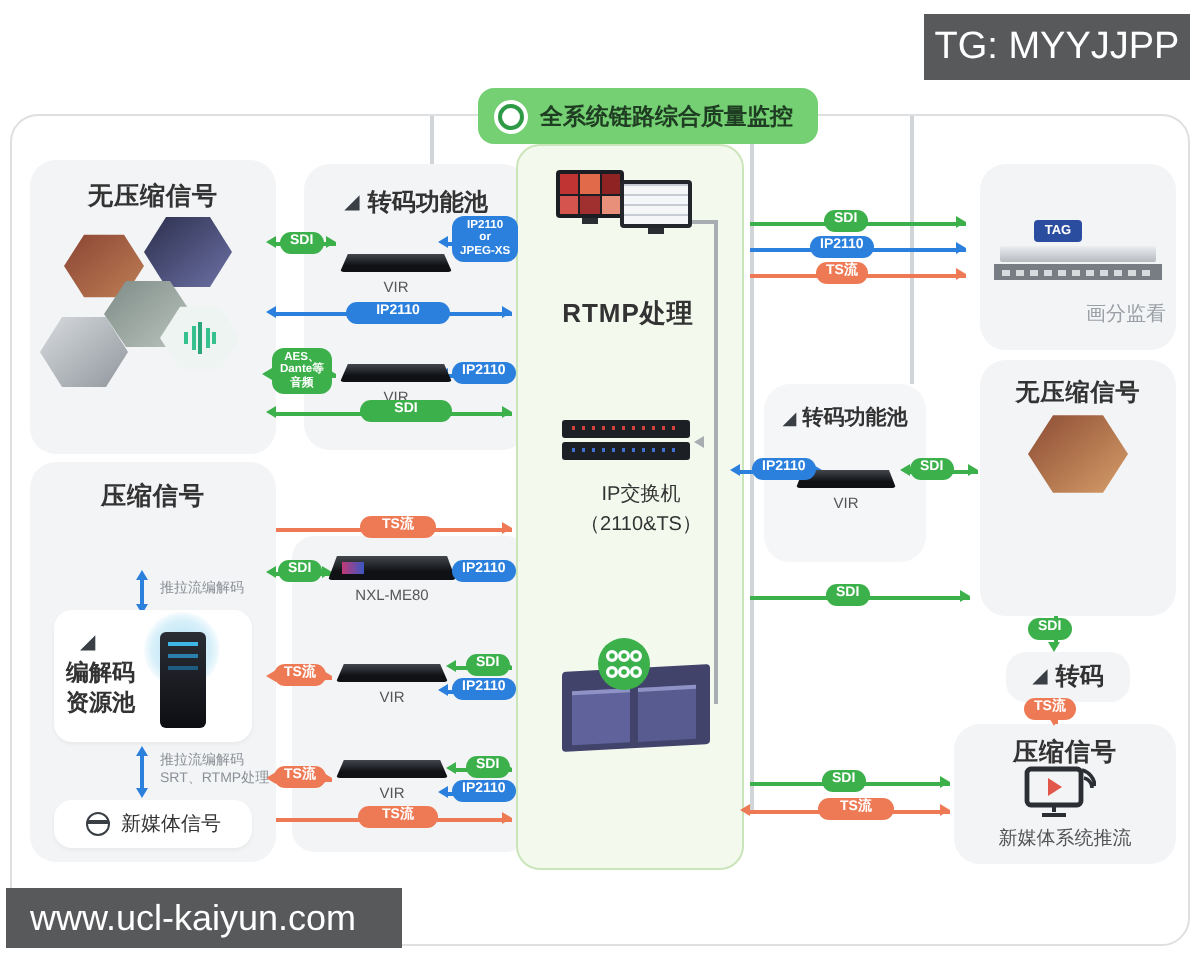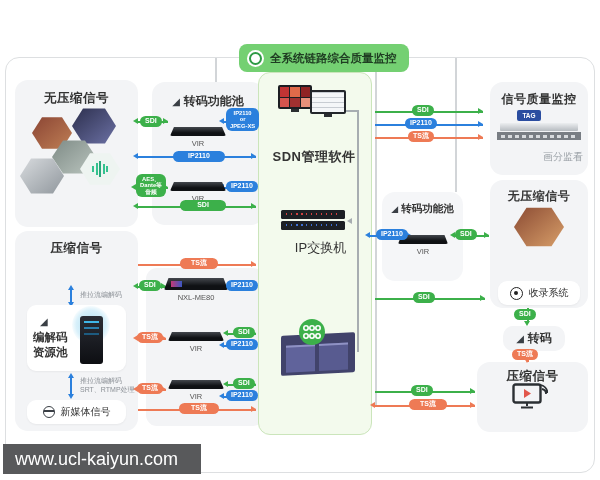--- a/index.html
+++ b/index.html
@@ -36,20 +36,23 @@
   .tagchip{position:absolute;background:#2b4da0;color:#fff;font-size:6.5px;font-weight:700;
            border-radius:2px;text-align:center;line-height:11px;z-index:6}
 </style>
 </head>
 <body>
 
 <div id="stage">
 
   <div class="abs" style="left:5px;top:57px;width:588px;height:414px;border:1px solid #dddfe1;border-radius:14px;z-index:0"></div>
 
+  <div class="abs" style="left:462px;top:7px;width:133px;height:33px;background:#58595b;display:flex;align-items:center;justify-content:center;z-index:9">
+    <span style="color:#fff;font-size:19px">TG: MYYJJPP</span>
+  </div>
 
   <div class="abs" style="left:3px;top:444px;width:186px;height:30px;background:#58595b;display:flex;align-items:center;z-index:9;padding-left:12px">
     <span style="color:#fff;font-size:18px">www.ucl-kaiyun.com</span>
   </div>
 
   <div class="abs" style="left:239px;top:44px;width:170px;height:28px;background:#74d072;border-radius:8px;display:flex;align-items:center;gap:6px;padding-left:8px;z-index:8;box-sizing:border-box">
     <span style="width:17px;height:17px;background:#fff;border-radius:50%;display:inline-flex;align-items:center;justify-content:center">
       <span style="width:9px;height:9px;border:2px solid #2e9a45;border-radius:50%;display:inline-block"></span>
     </span>
     <span style="font-size:11.5px;font-weight:700;color:#1f3d22">全系统链路综合质量监控</span>
@@ -136,35 +139,36 @@
       <span style="background:#8f2323"></span>
     <span style="background:#d5544e"></span>
       <span style="background:#a03030"></span>
       <span style="background:#e8907a"></span>
   </div>
   <div class="abs" style="left:291px;top:109px;width:8px;height:3px;background:#2a2d31;z-index:5"></div>
   <div class="abs" style="left:310px;top:90px;width:36px;height:24px;background:#23262b;border-radius:2px;z-index:6;padding:2px;box-sizing:border-box">
     <div style="width:100%;height:100%;background:#f4f6f8;background-image:repeating-linear-gradient(180deg,#c7ccd2 0 1px,transparent 1px 5px)"></div>
   </div>
   <div class="abs" style="left:324px;top:114px;width:8px;height:3px;background:#2a2d31;z-index:5"></div>
-  <div class="ttl" style="left:258px;top:148px;width:112px;font-size:13px">SDN管理软件</div>
+  <div class="ttl" style="left:258px;top:148px;width:112px;font-size:13px">RTMP处理</div>
 
   <div class="hl bg-steel" style="left:344px;top:110px;width:14px"></div>
   <div class="vl bg-steel" style="left:357px;top:110px;height:242px"></div>
   <span class="ar ar-l csteel" style="left:347px;top:218px"></span>
   <span class="ar ar-l csteel" style="left:347px;top:348px"></span>
 
   <div class="abs" style="left:281px;top:210px;width:64px;height:9px;background:#1c1f24;border-radius:1.5px;z-index:5">
     <div style="margin:2.5px 5px 0;height:2px;background-image:repeating-linear-gradient(90deg,#d24040 0 1.5px,transparent 1.5px 5px)"></div>
   </div>
   <div class="abs" style="left:281px;top:221px;width:64px;height:9px;background:#1c1f24;border-radius:1.5px;z-index:5">
     <div style="margin:2.5px 5px 0;height:2px;background-image:repeating-linear-gradient(90deg,#3f6fd2 0 1.5px,transparent 1.5px 5px)"></div>
   </div>
-  <div class="abs" style="left:258px;top:241px;width:125px;text-align:center;font-size:13px;line-height:14.5px;z-index:4">
+  <div class="abs" style="left:258px;top:241px;width:125px;text-align:center;font-size:10px;line-height:14.5px;z-index:4">
     <div>IP交换机</div>
+    <div>（2110&amp;TS）</div>
   </div>
 
   <div class="abs" style="left:281px;top:334px;width:74px;height:40px;background:#41436b;border-radius:2px;transform:skewY(-3deg);z-index:5">
     <div style="position:absolute;left:5px;top:10px;width:29px;height:25px;background:#60639b;border-top:2px solid #8f92c4"></div>
     <div style="position:absolute;left:38px;top:10px;width:29px;height:25px;background:#585b90;border-top:2px solid #8f92c4"></div>
   </div>
   <svg class="abs" style="left:298px;top:318px;z-index:6" width="28" height="28" viewBox="0 0 28 28">
     <circle cx="14" cy="14" r="13" fill="#3cb04a"></circle>
     <g fill="none" stroke="#fff" stroke-width="1.6">
       <circle cx="8" cy="10" r="2.2"></circle>
@@ -178,37 +182,30 @@
 
   <div class="bx" style="left:382px;top:192px;width:81px;height:89px;background:#f5f6f8"></div>
   <div class="abs" style="left:382px;top:202px;width:81px;display:flex;align-items:center;justify-content:center;gap:3px;z-index:4">
     <span class="tri-ic" style="font-size:9px">◢</span>
     <span style="font-weight:700;font-size:10.5px">转码功能池</span>
   </div>
   <div class="dev" style="left:398px;top:235px;width:50px;height:9px"></div>
   <div class="dlb" style="left:398px;top:247px;width:50px">VIR</div>
 
   <div class="bx" style="left:490px;top:82px;width:98px;height:93px"></div>
-  <div class="ttl" style="left:490px;top:91px;width:98px;font-size:12px">信号质量监控</div>
   <div class="tagchip" style="left:517px;top:110px;width:24px;height:11px">TAG</div>
   <div class="abs" style="left:500px;top:123px;width:78px;height:8px;background:linear-gradient(180deg,#eceef0,#b6bbc0);border-radius:1px;z-index:5"></div>
   <div class="abs" style="left:497px;top:132px;width:84px;height:8px;background:#787d83;z-index:5">
     <div style="margin:2.5px 4px 0;height:3px;background-image:repeating-linear-gradient(90deg,#d8dbde 0 4px,transparent 4px 7px)"></div>
   </div>
   <div class="cap" style="left:514px;top:150px;width:98px">画分监看</div>
 
   <div class="bx" style="left:490px;top:180px;width:98px;height:128px"></div>
   <div class="ttl" style="left:490px;top:188px;width:98px;font-size:12px">无压缩信号</div>
   <div class="hex" style="left:514px;top:206px;width:50px;height:42px;background:linear-gradient(140deg,#8a4a33,#d9a06a)"></div>
-  <div class="wb" style="left:498px;top:281px;width:82px;height:24px">
-    <span style="width:11px;height:11px;border:1.8px solid #222;border-radius:50%;display:inline-flex;align-items:center;justify-content:center">
-      <span style="width:4px;height:4px;background:#222;border-radius:50%"></span>
-    </span>
-    <span style="font-size:10px">收录系统</span>
-  </div>
 
   <div class="vl bg-g" style="left:527px;top:308px;height:15px"></div>
   <span class="ar ar-d cg" style="left:524px;top:321px"></span>
   <span class="pl bg-g" style="left:514px;top:309px">SDI</span>
 
   <div class="bx" style="left:503px;top:326px;width:62px;height:25px;border-radius:10px;display:flex;align-items:center;justify-content:center;gap:4px">
     <span class="tri-ic">◢</span>
     <span style="font-weight:700;font-size:12px">转码</span>
   </div>
 
@@ -218,20 +215,21 @@
 
   <div class="bx" style="left:477px;top:362px;width:111px;height:70px"></div>
   <div class="ttl" style="left:477px;top:368px;width:111px;font-size:12.5px">压缩信号</div>
   <svg class="abs" style="left:512px;top:383px;z-index:4" width="36" height="26" viewBox="0 0 36 26">
     <rect x="1.5" y="1.5" width="27" height="18" rx="2" fill="none" stroke="#2b2f33" stroke-width="2.4"></rect>
     <path d="M12 6 L19 10.5 L12 15 Z" fill="#e2574c"></path>
     <path d="M30 6 a5 5 0 0 1 4 5 M29 2 a9 9 0 0 1 6.5 8" fill="none" stroke="#2b2f33" stroke-width="1.8"></path>
     <line x1="15" y1="20" x2="15" y2="23" stroke="#2b2f33" stroke-width="2"></line>
     <line x1="9" y1="24.5" x2="21" y2="24.5" stroke="#2b2f33" stroke-width="2"></line>
   </svg>
+  <div class="cap" style="left:477px;top:413px;width:111px;font-size:9.5px;color:#555">新媒体系统推流</div>
 
   <div class="hl bg-g" style="left:138px;top:121px;width:30px"></div>
   <span class="ar ar-l cg" style="left:133px;top:118px"></span>
     <span class="ar ar-r cg" style="left:163px;top:118px"></span>
   <span class="pl bg-g" style="left:140px;top:116px">SDI</span>
   <div class="hl bg-b" style="left:224px;top:121px;width:32px"></div>
   <span class="ar ar-l cb" style="left:219px;top:118px"></span>
     <span class="ar ar-r cb" style="left:251px;top:118px"></span>
   <span class="pl pl3 bg-b" style="left:226px;top:108px">
     <span style="display:block">IP2110</span>

